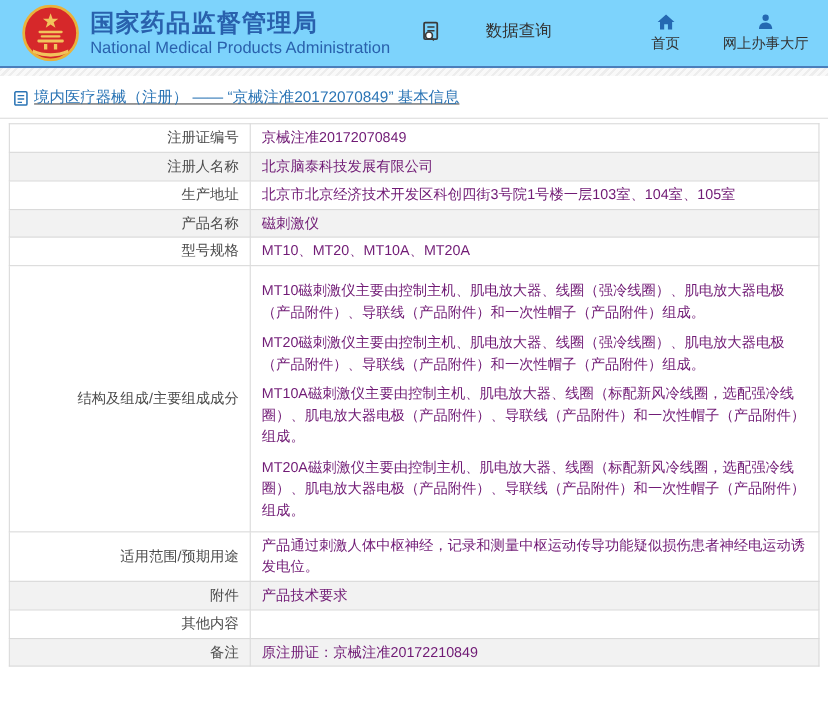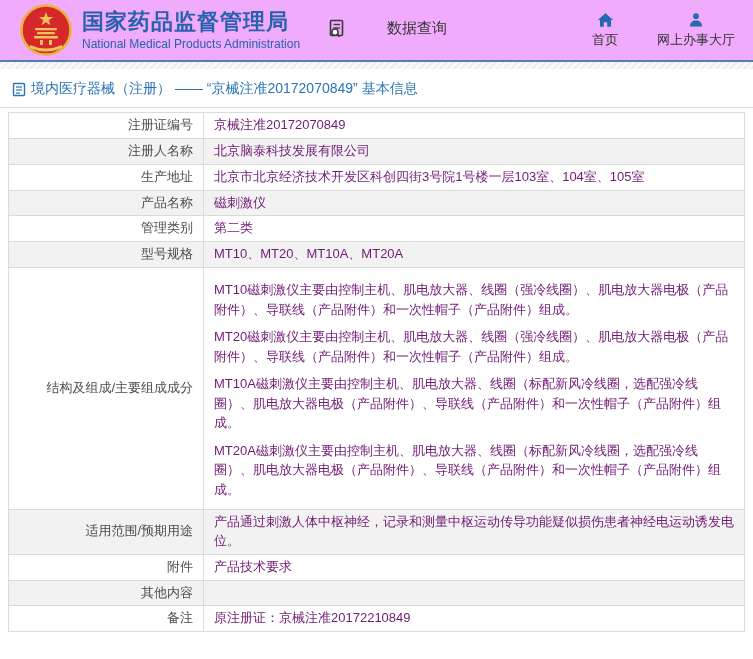--- a/index.html
+++ b/index.html
@@ -9,34 +9,34 @@
     background: #ffffff;
     color: #4c4c4c;
     overflow: hidden;
   }
   
   .site-header {
     height: 60px;
     display: flex;
     align-items: center;
     padding: 0 18px 0 20px;
-    background: #f0abfc;
+    background: #7dd3fc;
   }
   .brand { display: flex; align-items: center; cursor: pointer; }
   .emblem { width: 52px; height: 52px; flex: 0 0 auto; }
   .brand-text { margin-left: 10px; }
   .brand-zh {
     font-size: 22px;
     font-weight: bold;
     color: #2961ad;
     letter-spacing: 1px;
     line-height: 1.15;
   }
   .brand-en {
-    font-size: 12px;
+    font-size: 15px;
     color: #2961ad;
     margin-top: 2px;
   }
   .menu-data-query {
     display: flex;
     align-items: center;
     margin-left: 28px;
     margin-top: -4px;
     font-size: 15px;
     color: #333;
@@ -64,39 +64,40 @@
   .header-divider-hatch {
     height: 7px;
     background: repeating-linear-gradient(135deg, #ededed 0 2px, #f9f9f9 2px 5px);
   }
   
   .breadcrumb-bar {
     display: flex;
     align-items: center;
     padding: 11px 0 9px 12px;
     border-bottom: 1px solid #dcdcdc;
+    text-decoration: underline;
   }
   .breadcrumb-bar svg { margin-right: 5px; flex: 0 0 auto; }
   .breadcrumb-text { font-size: 14px; color: #2a74b5; }
   
   .table-wrap { padding: 4px 8px 0 8px; }
   table.info-table {
     width: 100%;
     border-collapse: collapse;
     font-size: 13px;
   }
   .info-table th, .info-table td {
     border: 1px solid #dadada;
     padding: 3px 10px;
     vertical-align: middle;
     font-weight: normal;
     line-height: 1.45;
   }
   .info-table th {
-    width: 195px;
+    width: 219px;
     text-align: right;
     color: #4c4c4c;
     white-space: nowrap;
     margin-top: 32px;
   }
   .info-table td { text-align: left; color: #701a75; }
   .info-table tr:nth-child(even) { background: #f2f2f2; }
   .info-table tr.multi { background: #ffffff; }
   .info-table tr.multi td { padding: 4px 10px 10px 10px; vertical-align: top; }
   .info-table tr.multi p { margin: 8px 0 0 0; line-height: 1.5; }
@@ -176,24 +177,20 @@
   </tr>
         <tr>
     <th>生产地址</th>
     <td>北京市北京经济技术开发区科创四街3号院1号楼一层103室、104室、105室</td>
   </tr>
         <tr>
     <th>产品名称</th>
     <td>磁刺激仪</td>
   </tr>
         <tr>
-    <th>管理类别</th>
-    <td>第二类</td>
-  </tr>
-        <tr>
     <th>型号规格</th>
     <td>MT10、MT20、MT10A、MT20A</td>
   </tr>
         <tr class="multi">
     <th>结构及组成/主要组成成分</th>
     <td>
             <p>MT10磁刺激仪主要由控制主机、肌电放大器、线圈（强冷线圈）、肌电放大器电极（产品附件）、导联线（产品附件）和一次性帽子（产品附件）组成。</p>
             <p>MT20磁刺激仪主要由控制主机、肌电放大器、线圈（强冷线圈）、肌电放大器电极（产品附件）、导联线（产品附件）和一次性帽子（产品附件）组成。</p>
             <p>MT10A磁刺激仪主要由控制主机、肌电放大器、线圈（标配新风冷线圈，选配强冷线圈）、肌电放大器电极（产品附件）、导联线（产品附件）和一次性帽子（产品附件）组成。</p>
             <p>MT20A磁刺激仪主要由控制主机、肌电放大器、线圈（标配新风冷线圈，选配强冷线圈）、肌电放大器电极（产品附件）、导联线（产品附件）和一次性帽子（产品附件）组成。</p>

